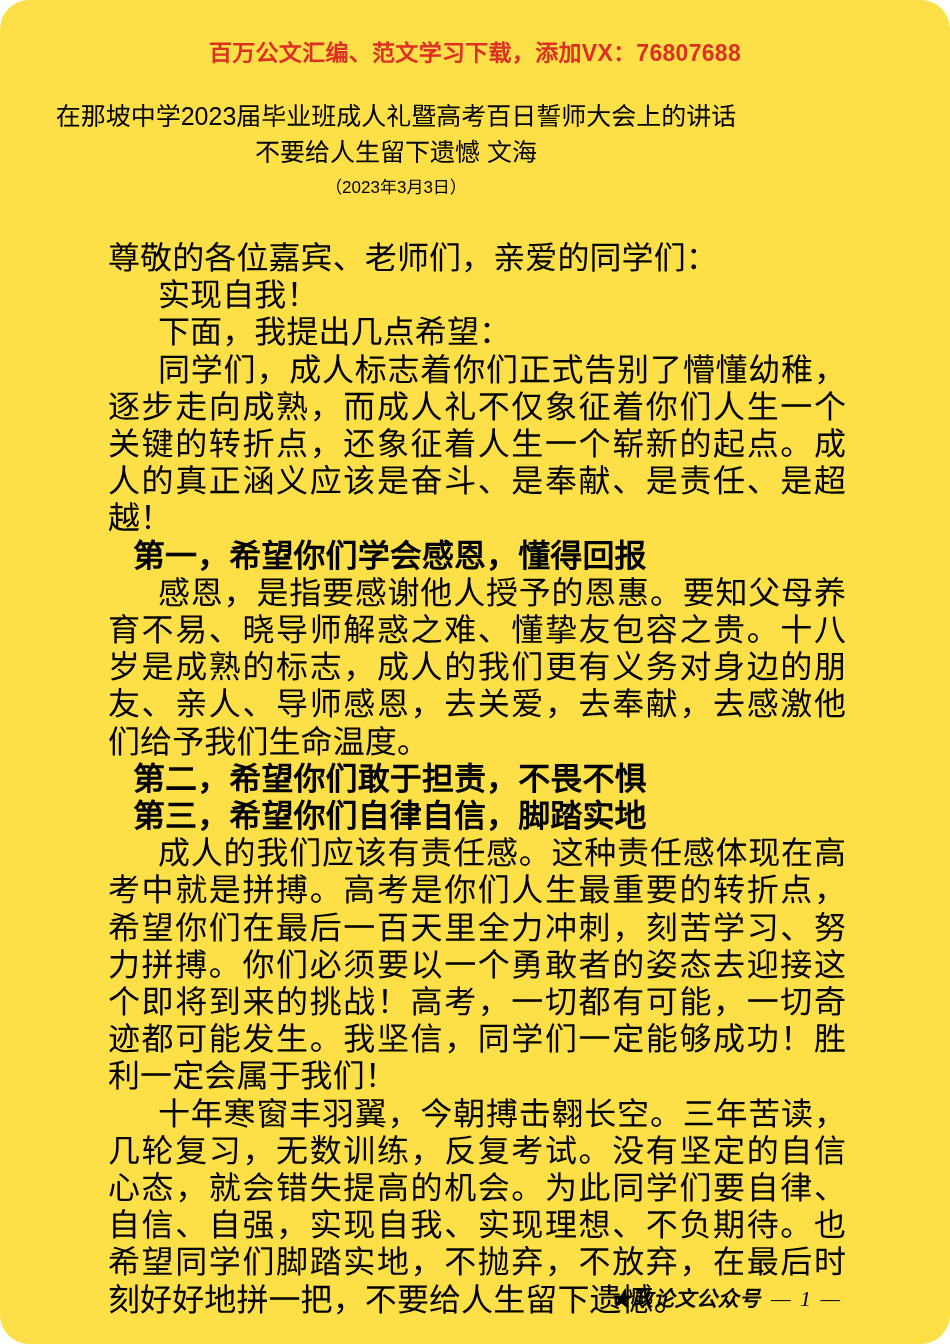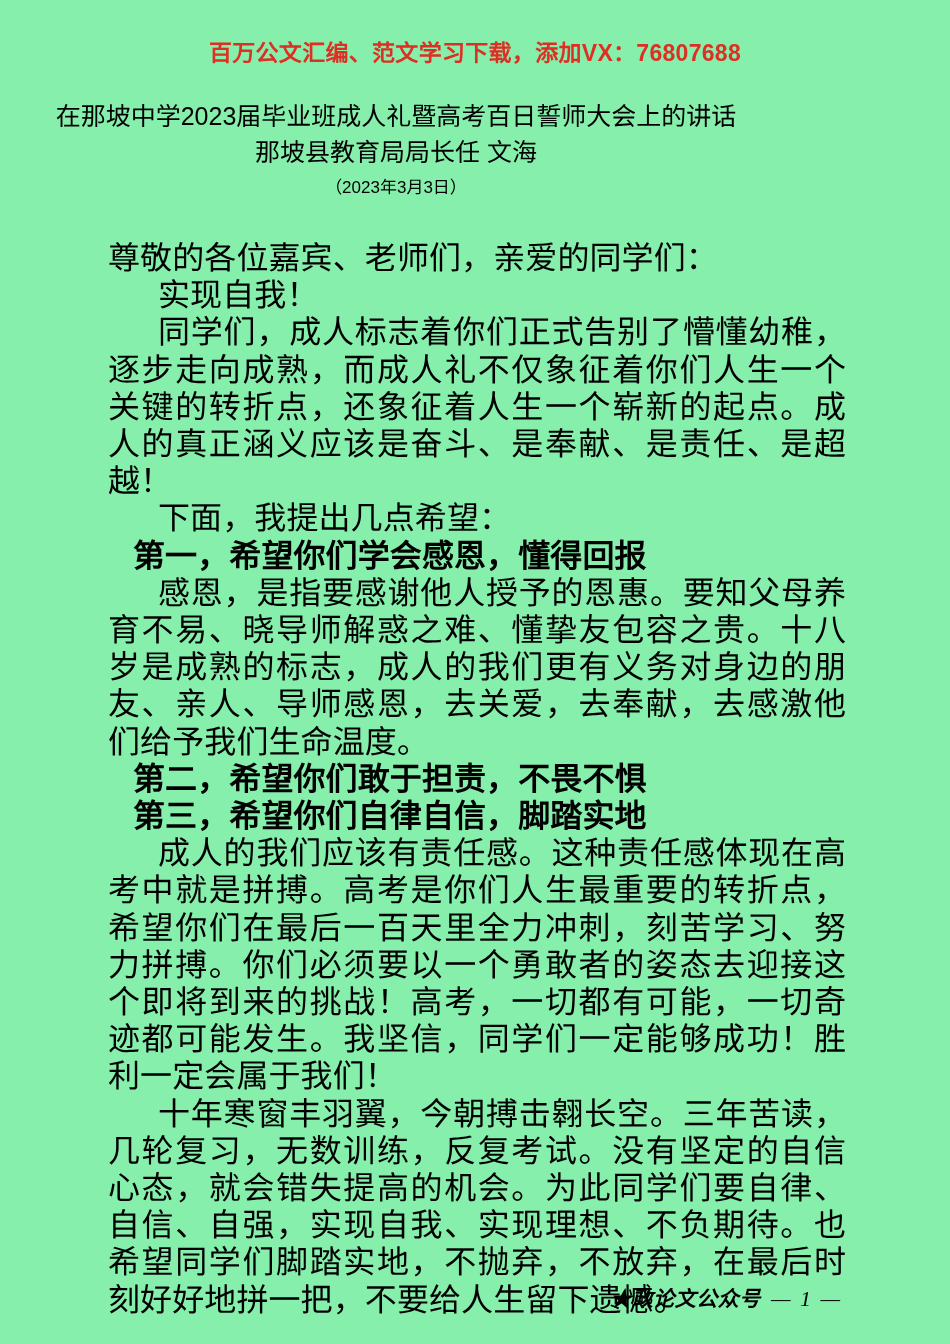--- a/index.html
+++ b/index.html
@@ -113,35 +113,35 @@
   }
   .footer-page {
     font-family: "Liberation Serif", "DejaVu Serif", serif;
     font-size: 22px;
     letter-spacing: 2px;
   }
 </style>
 </head>
 <body>
 
-<div class="page" style="background: #86efac;">
+<div class="page" style="background: #fde047; border-radius: 29px;">
 
   <div class="promo-banner" style="color: rgb(221, 47, 35);">百万公文汇编、范文学习下载，添加VX：76807688</div>
 
   <div class="title-block">
     <div class="doc-title">在那坡中学2023届毕业班成人礼暨高考百日誓师大会上的讲话</div>
-    <div class="doc-subtitle">那坡县教育局局长任 文海</div>
+    <div class="doc-subtitle">不要给人生留下遗憾 文海</div>
     <div class="doc-date">（2023年3月3日）</div>
   </div>
 
   <div class="body-block">
       <p class="para">尊敬的各位嘉宾、老师们，亲爱的同学们：</p>
       <p class="para indent">实现自我！</p>
+      <p class="para indent">下面，我提出几点希望：</p>
       <p class="para indent">同学们，成人标志着你们正式告别了懵懂幼稚，逐步走向成熟，而成人礼不仅象征着你们人生一个关键的转折点，还象征着人生一个崭新的起点。成人的真正涵义应该是奋斗、是奉献、是责任、是超越！</p>
-      <p class="para indent">下面，我提出几点希望：</p>
       <p class="para heading">第一，希望你们学会感恩，懂得回报</p>
       <p class="para indent">感恩，是指要感谢他人授予的恩惠。要知父母养育不易、晓导师解惑之难、懂挚友包容之贵。十八岁是成熟的标志，成人的我们更有义务对身边的朋友、亲人、导师感恩，去关爱，去奉献，去感激他们给予我们生命温度。</p>
       <p class="para heading">第二，希望你们敢于担责，不畏不惧</p>
       <p class="para heading">第三，希望你们自律自信，脚踏实地</p>
       <p class="para indent">成人的我们应该有责任感。这种责任感体现在高考中就是拼搏。高考是你们人生最重要的转折点，希望你们在最后一百天里全力冲刺，刻苦学习、努力拼搏。你们必须要以一个勇敢者的姿态去迎接这个即将到来的挑战！高考，一切都有可能，一切奇迹都可能发生。我坚信，同学们一定能够成功！胜利一定会属于我们！</p>
       <p class="para indent">十年寒窗丰羽翼，今朝搏击翱长空。三年苦读，几轮复习，无数训练，反复考试。没有坚定的自信心态，就会错失提高的机会。为此同学们要自律、自信、自强，实现自我、实现理想、不负期待。也希望同学们脚踏实地，不抛弃，不放弃，在最后时刻好好地拼一把，不要给人生留下遗憾。</p>
     </div>
 
   <div class="footer">
     <div class="footer-inner">

